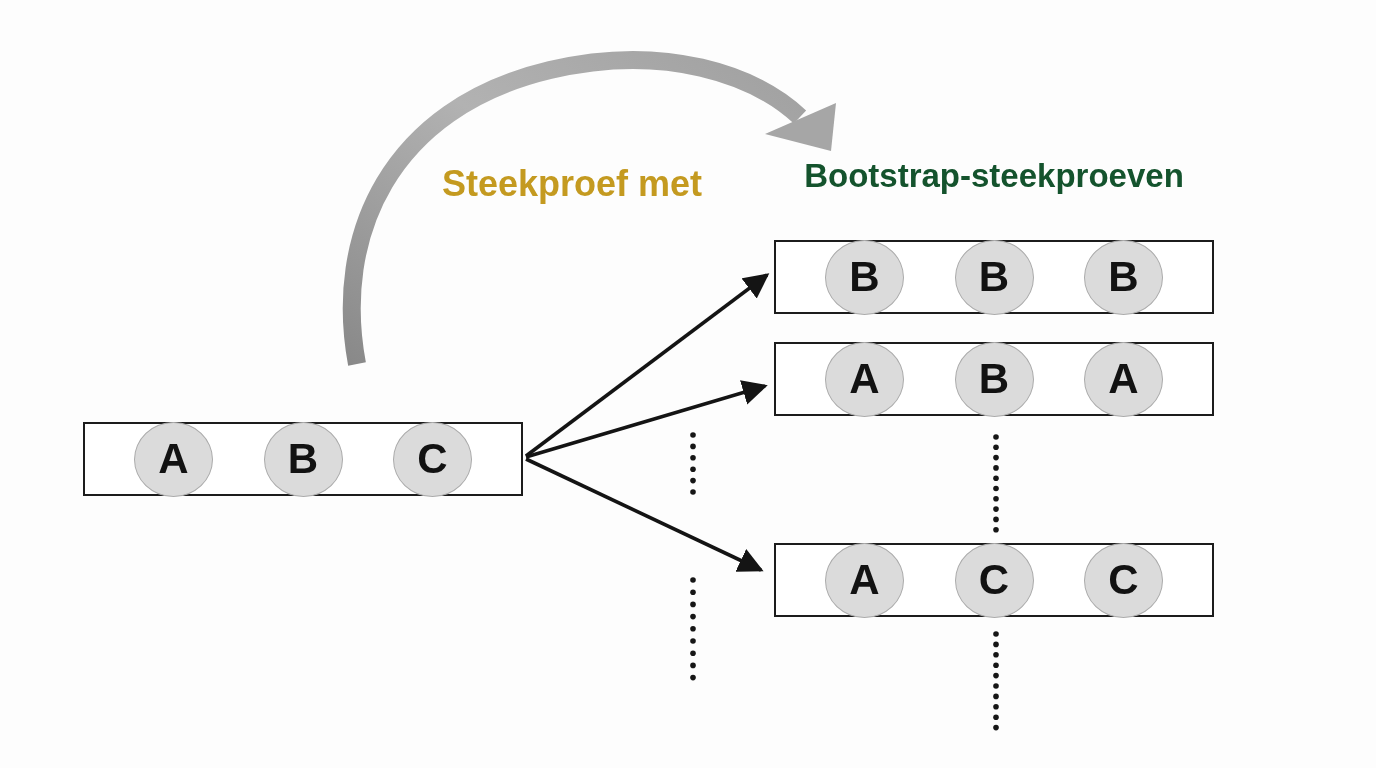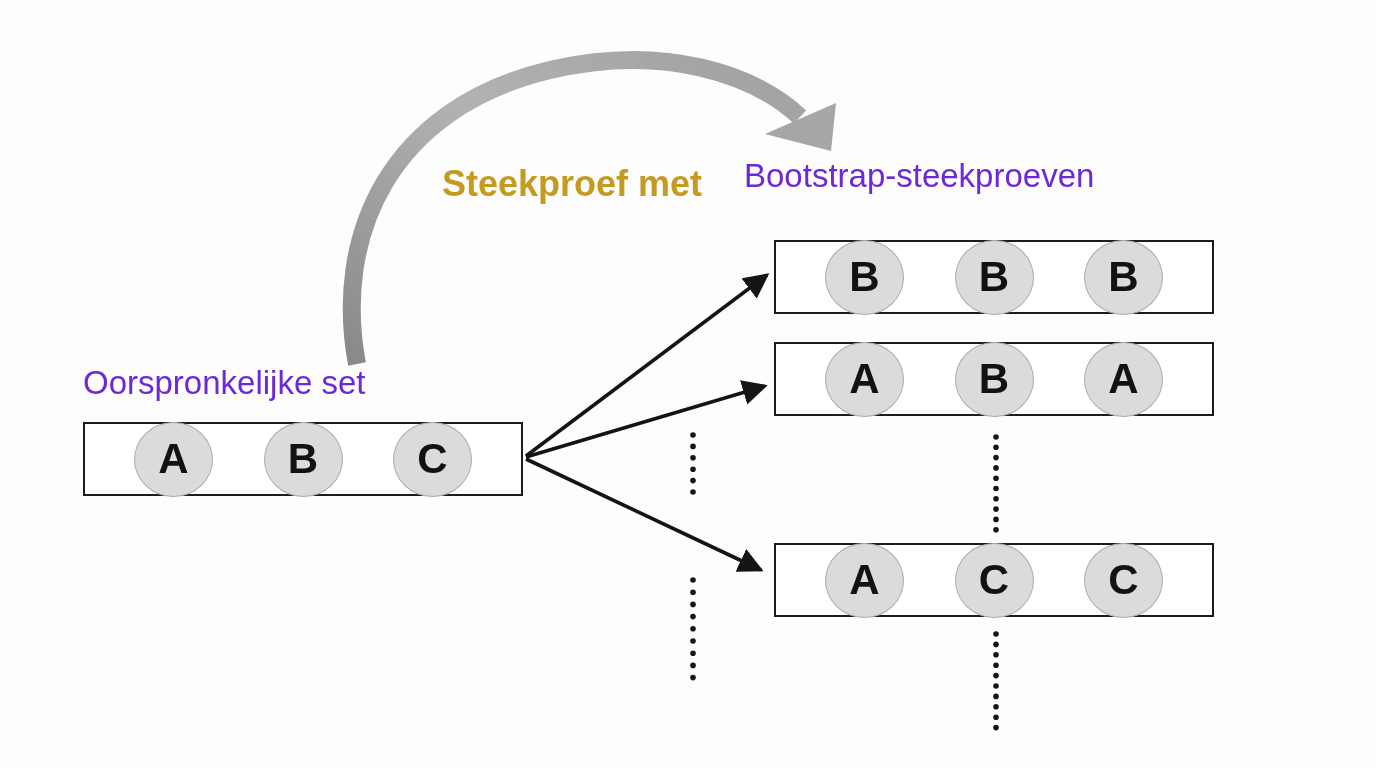--- a/index.html
+++ b/index.html
@@ -12,24 +12,24 @@
     overflow: hidden;
     padding-left: 13px;
   }
   .layer {
     position: absolute;
     left: 0; top: 0;
     width: 1376px; height: 768px;
   }
   .hd {
     position: absolute;
-    font-weight: 400;
-    color: #6d28d9;
+    font-weight: 700;
+    color: #14532d;
     font-size: 33px;
-    text-align: left;
+    text-align: center;
     white-space: nowrap;
   }
   #original-set-title { left: 83px;  top: 364px; width: 440px; }
   #bootstrap-title    { left: 744px; top: 157px; width: 500px; }
   .gold-note {
     position: absolute;
     left: 442px; top: 158px;
     font-weight: 700;
     font-size: 36px;
     line-height: 52px;
@@ -127,21 +127,20 @@
         <circle cx="996" cy="717.2" r="2.8" fill="#161616"></circle>
         <circle cx="996" cy="727.6" r="2.8" fill="#161616"></circle>
       </g>
   </svg>
 
   <div class="gold-note">
     <div>Steekproef met</div>
   </div>
 
   <div class="hd" id="bootstrap-title">Bootstrap-steekproeven</div>
-  <div class="hd" id="original-set-title">Oorspronkelijke set</div>
 
   <div class="set-box" id="original-set-box">
     <div class="chip">A</div>
     <div class="chip">B</div>
     <div class="chip">C</div>
   </div>
 
   <div class="set-box" id="bootstrap-sample-box-1">
     <div class="chip">B</div>
     <div class="chip">B</div>

